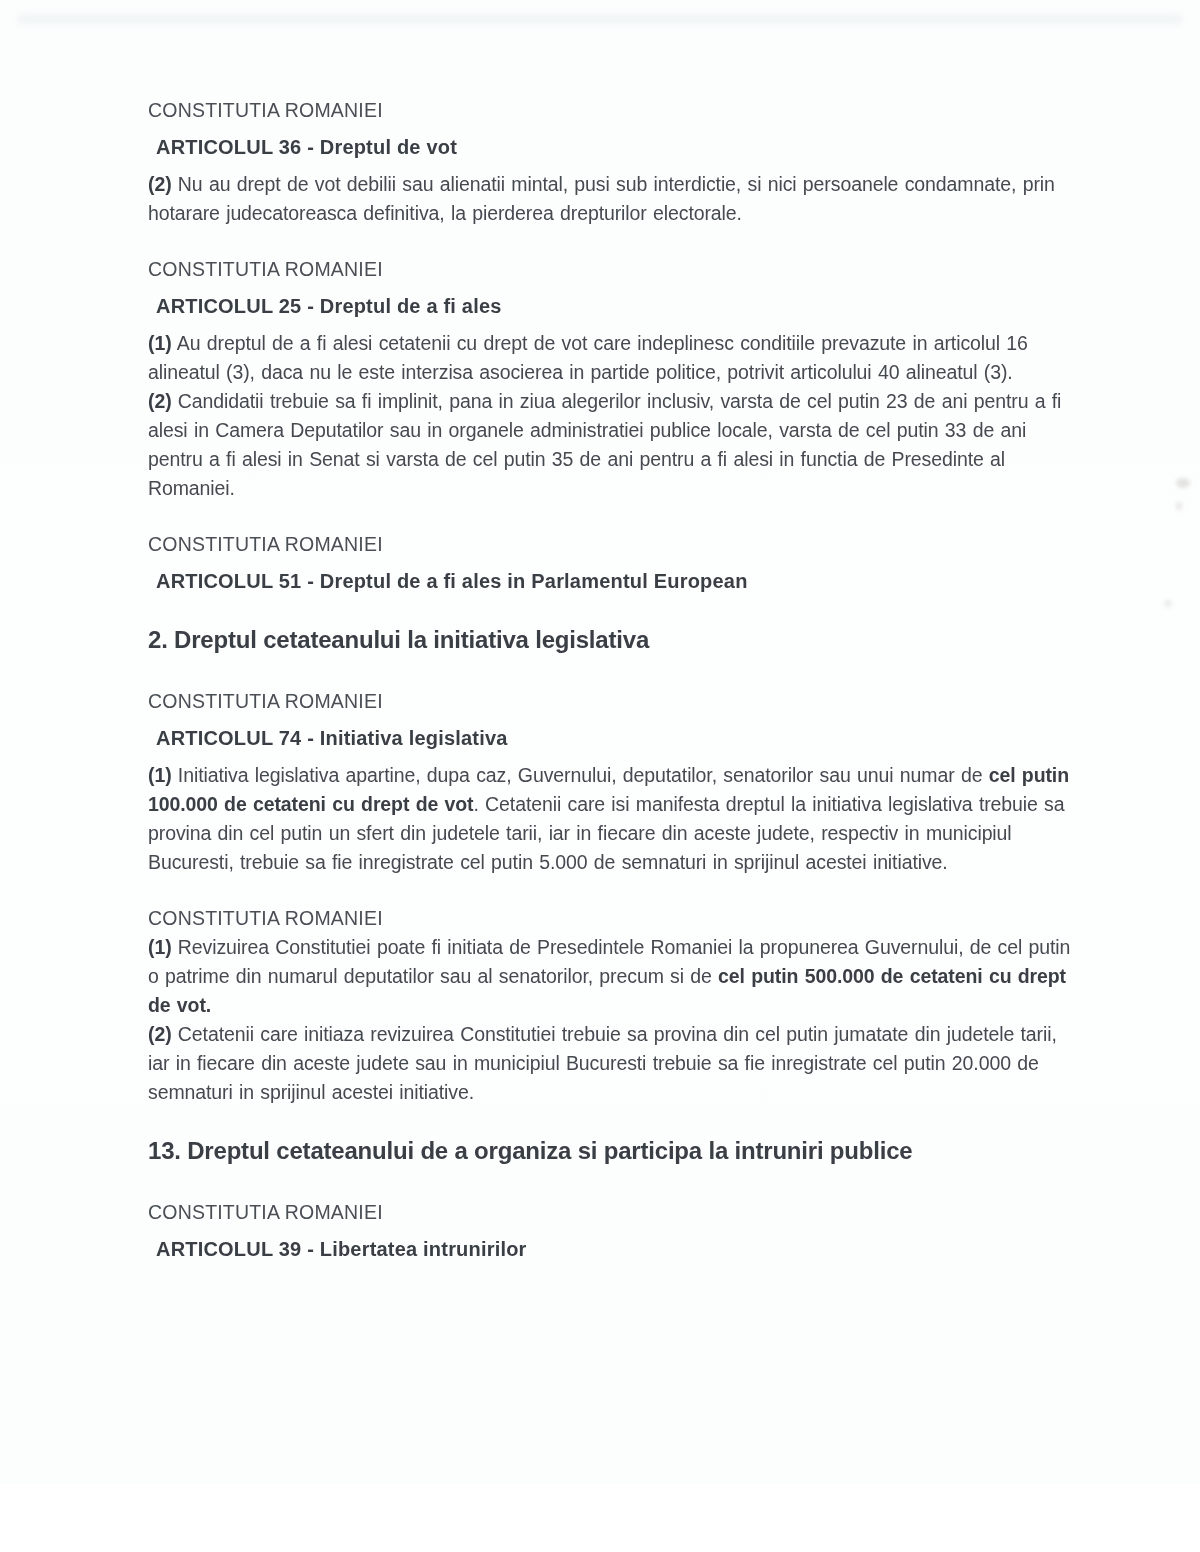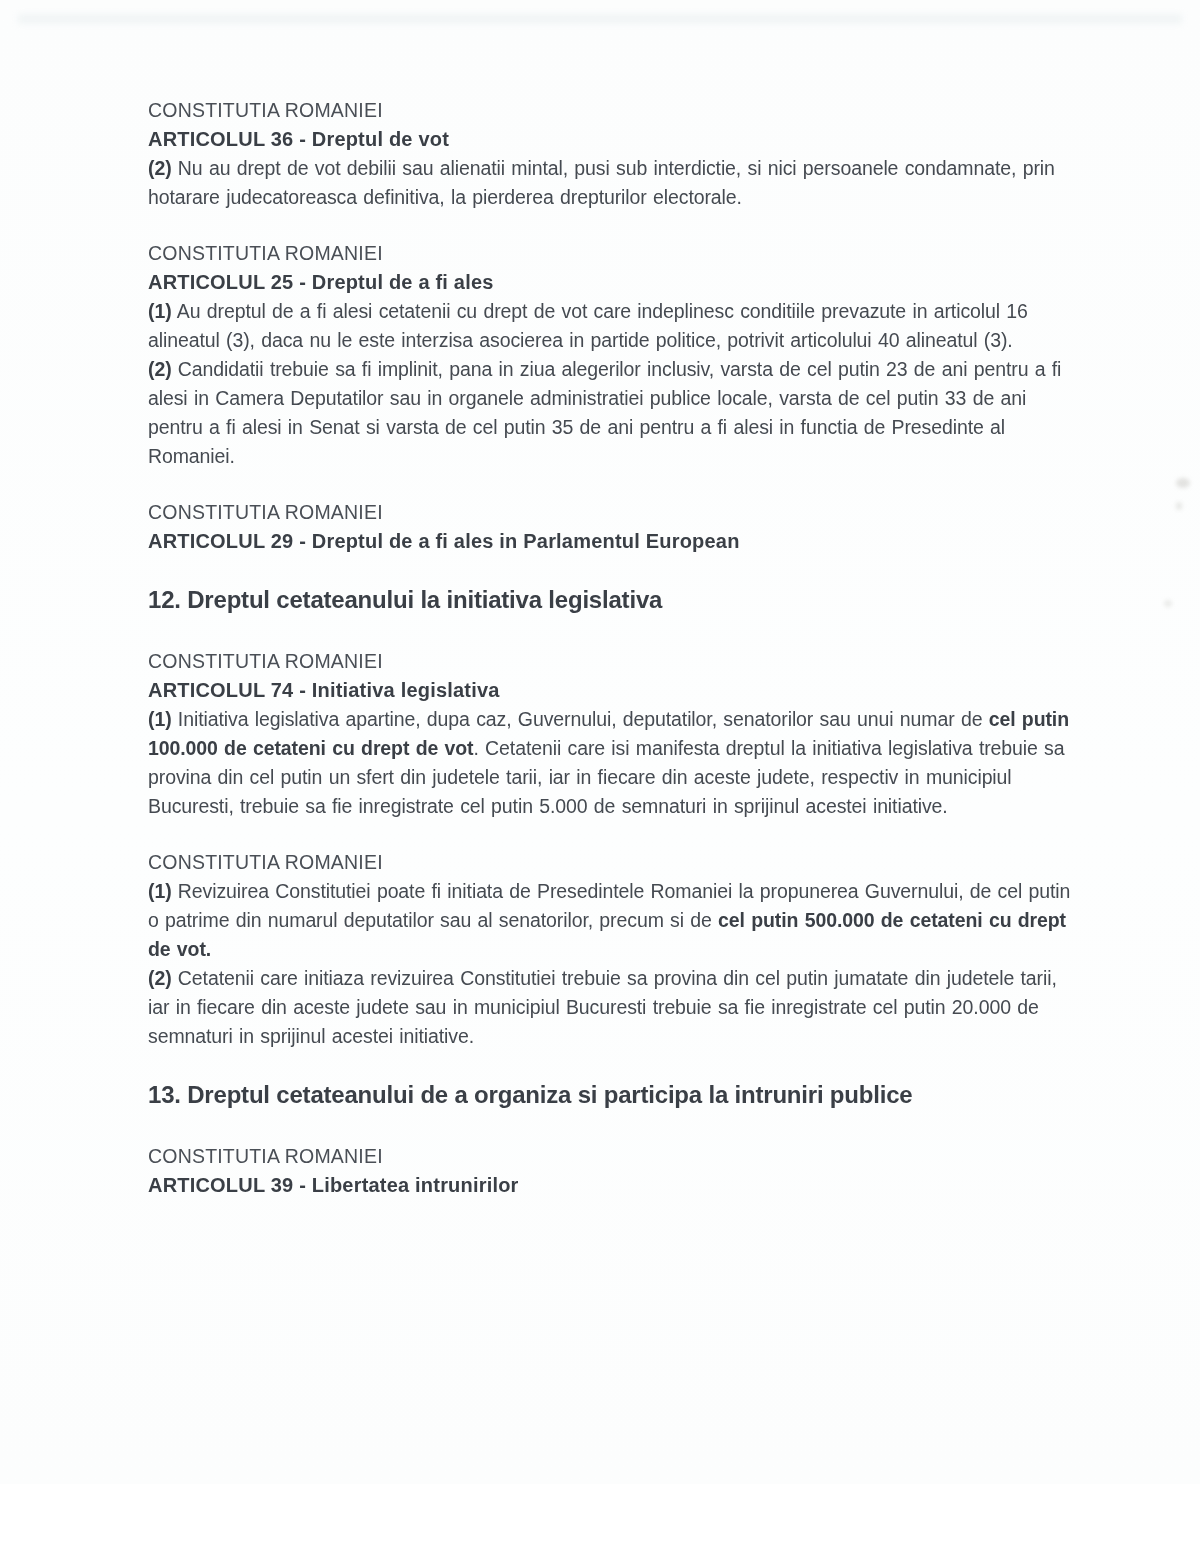--- a/index.html
+++ b/index.html
@@ -27,21 +27,21 @@
     margin: 0 0 27px 0;
   }
   .kicker {
     font-size: 19.5px;
     line-height: 29px;
     font-weight: 400;
     letter-spacing: 0.2px;
     color: #4a4f56;
   }
   .art-title {
-    margin: 0;
+    margin: 8px;
     font-size: 20px;
     line-height: 29px;
     font-weight: 700;
     letter-spacing: 0.2px;
     color: #3a3f46;
   }
   .para {
     margin: 0;
     font-size: 19.5px;
     line-height: 29px;
@@ -104,24 +104,24 @@
 
     <section class="article">
       <div class="kicker">CONSTITUTIA ROMANIEI</div>
       <h2 class="art-title">ARTICOLUL 25 - Dreptul de a fi ales</h2>
       <p class="para"><span class="seg-b">(1)</span><span> Au dreptul de a fi alesi cetatenii cu drept de vot care indeplinesc conditiile prevazute in articolul 16 alineatul (3), daca nu le este interzisa asocierea in partide politice, potrivit articolului 40 alineatul (3).</span></p>
       <p class="para"><span class="seg-b">(2)</span><span> Candidatii trebuie sa fi implinit, pana in ziua alegerilor inclusiv, varsta de cel putin 23 de ani pentru a fi alesi in Camera Deputatilor sau in organele administratiei publice locale, varsta de cel putin 33 de ani pentru a fi alesi in Senat si varsta de cel putin 35 de ani pentru a fi alesi in functia de Presedinte al Romaniei.</span></p>
     </section>
 
     <section class="article">
       <div class="kicker">CONSTITUTIA ROMANIEI</div>
-      <h2 class="art-title">ARTICOLUL 29 - Dreptul de a fi ales in Parlamentul European</h2>
+      <h2 class="art-title">ARTICOLUL 51 - Dreptul de a fi ales in Parlamentul European</h2>
     </section>
 
-    <h1 class="section-heading">12. Dreptul cetateanului la initiativa legislativa</h1>
+    <h1 class="section-heading">2. Dreptul cetateanului la initiativa legislativa</h1>
 
     <section class="article">
       <div class="kicker">CONSTITUTIA ROMANIEI</div>
       <h2 class="art-title">ARTICOLUL 74 - Initiativa legislativa</h2>
       <p class="para"><span class="seg-b">(1)</span><span> Initiativa legislativa apartine, dupa caz, Guvernului, deputatilor, senatorilor sau unui numar de </span><span class="seg-b">cel putin 100.000 de cetateni cu drept de vot</span><span>. Cetatenii care isi manifesta dreptul la initiativa legislativa trebuie sa provina din cel putin un sfert din judetele tarii, iar in fiecare din aceste judete, respectiv in municipiul Bucuresti, trebuie sa fie inregistrate cel putin 5.000 de semnaturi in sprijinul acestei initiative.</span></p>
     </section>
 
     <section class="article">
       <div class="kicker">CONSTITUTIA ROMANIEI</div>
       <p class="para"><span class="seg-b">(1)</span><span> Revizuirea Constitutiei poate fi initiata de Presedintele Romaniei la propunerea Guvernului, de cel putin o patrime din numarul deputatilor sau al senatorilor, precum si de </span><span class="seg-b">cel putin 500.000 de cetateni cu drept de vot.</span></p>

